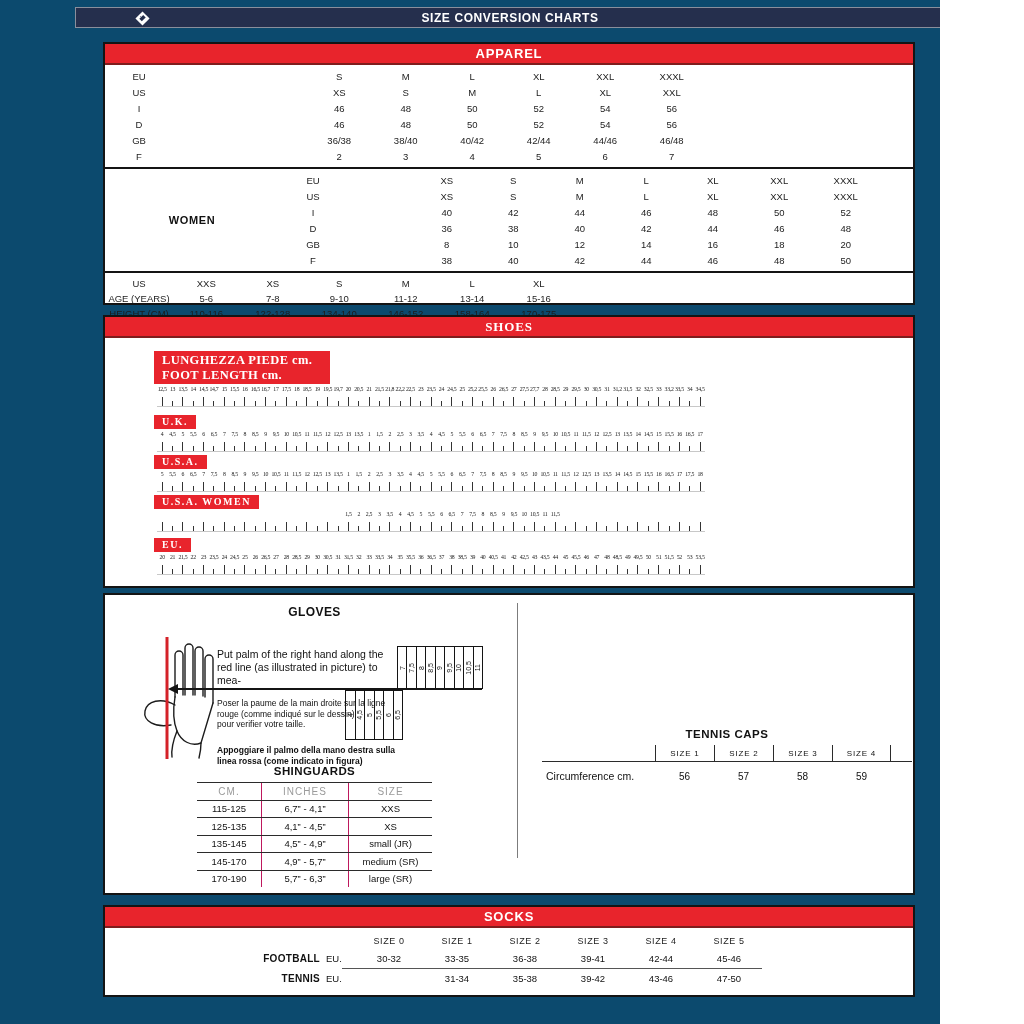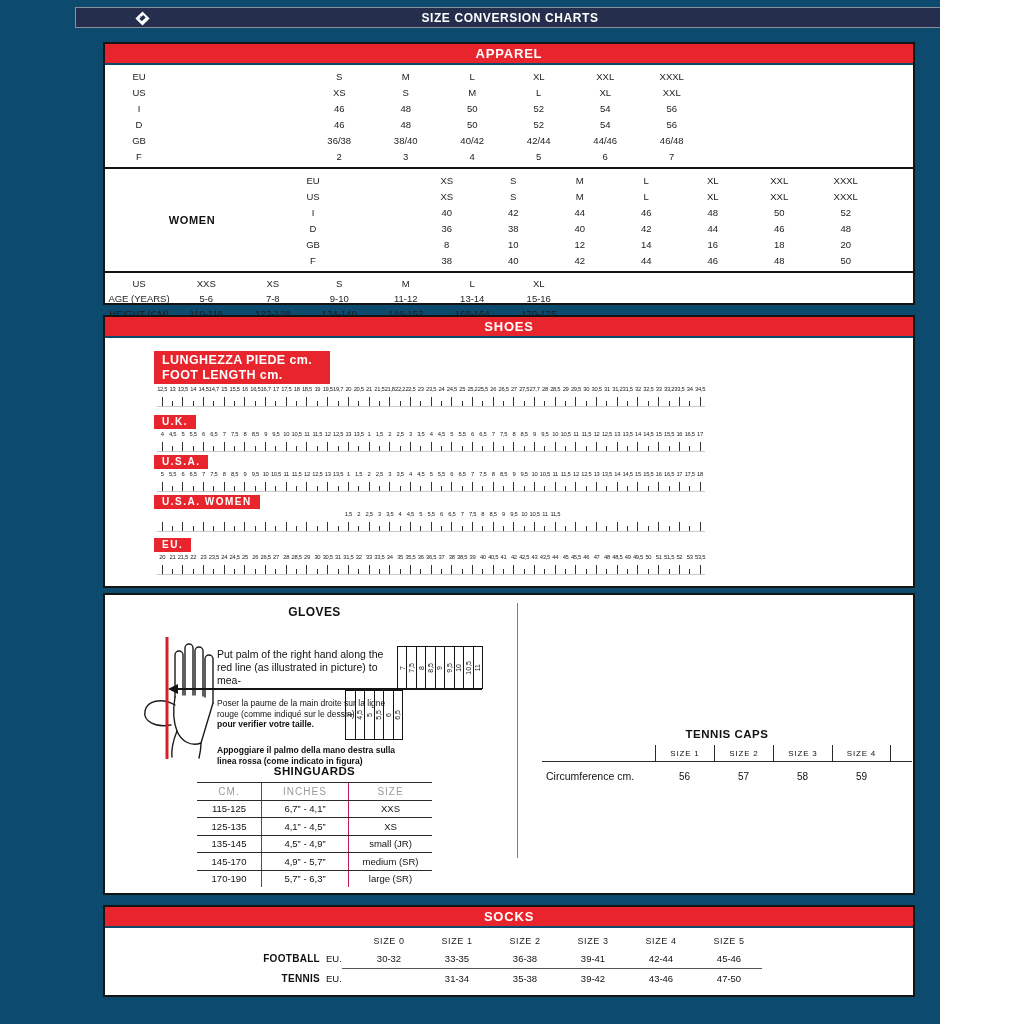--- a/index.html
+++ b/index.html
@@ -7,34 +7,34 @@
   .page { position:relative; width:940px; height:1024px; background:#0c4a6e; overflow:hidden; }
 
   
   .topbar { position:absolute; left:75px; top:7px; width:870px; height:21px; background:#252f4d;
             border:1px solid #8a8f9c; display:flex; align-items:center; justify-content:center; }
   .topbar .title { color:#fff; font-weight:bold; font-size:12px; letter-spacing:.6px; }
   .logo { position:absolute; left:58px; top:2px; width:17px; height:17px; }
 
   
   .sec { position:absolute; left:103px; width:812px; border:2px solid #141414; background:#fff; }
-  .sec-head { height:21px; background:#e8242c; border-bottom:2px solid #0c4a6e; display:flex; align-items:center; justify-content:center; }
+  .sec-head { height:21px; background:#e8242c; border-bottom:2px solid #7f1d1d; display:flex; align-items:center; justify-content:center; }
   .sec-head span { color:#fff; font-weight:bold; font-size:13px; letter-spacing:.8px; }
 
   
   #apparel { top:42px; height:263px; }
   .ap-group { display:grid; grid-template-columns:174px 1fr; padding:3px 0; }
   .ap-group + .ap-group { border-top:2px solid #141414; }
   .ap-grouplabel { display:flex; align-items:center; justify-content:center; font-weight:bold; font-size:11px; letter-spacing:.6px; }
   .ap-row { display:grid; grid-template-columns:68px repeat(8,66.5px); height:16px; align-items:center; }
   .ap-row.small { height:15px; }
   .ap-rowlabel, .ap-cell { text-align:center; font-size:9.5px; white-space:nowrap; color:#1c1c1c; }
 
   
-  #shoes { top:315px; height:273px; }
+  #shoes { top:315px; height:273px;font-family:Liberation Serif, serif; }
   .shoes-body { position:relative; height:248px; }
   .footlabel { position:absolute; left:49px; top:13px; width:176px; background:#e8242c; color:#fff;
                font-weight:bold; font-size:12.5px; line-height:14.5px; padding:2px 8px; letter-spacing:.4px; }
   .scale-label { position:absolute; left:49px; background:#e8242c; color:#fff; font-weight:bold;
                  font-size:10px; letter-spacing:1.5px; padding:1px 8px 2px 8px; }
   #lbl-uk   { top:77px; } #lbl-usa { top:117px; } #lbl-usaw { top:157px; } #lbl-eu { top:200px; }
   .scale { position:absolute; left:52px; width:548px; display:flex; }
   #scale-foot { top:48px; } #scale-uk { top:93px; } #scale-usa { top:133px; } #scale-usaw { top:173px; } #scale-eu { top:216px; }
   .scell { flex:1; display:flex; flex-direction:column; align-items:center; justify-content:space-between;
            height:21px; border-bottom:1px solid #c8c8c8; }
@@ -53,21 +53,21 @@
                          border-bottom:5px solid transparent; border-right:10px solid #141414; }
   .gruler { position:absolute; display:flex; border:1px solid #141414; background:#fff; }
   #glove-ruler-top { left:292px; top:51px; width:86px; height:43px; }
   #glove-ruler-bottom { left:240px; top:95px; width:58px; height:50px; }
   .gcell { flex:1; display:flex; }
   .gcell + .gcell { border-left:1px solid #141414; }
   .gcell span { margin:auto; writing-mode:vertical-rl; transform:rotate(180deg); font-size:7px; letter-spacing:0; }
   .gtext { position:absolute; left:112px; width:182px; }
   #gtext-en { top:53px; font-size:10.5px; line-height:13px; }
   #gtext-fr { top:103px; font-size:8.5px; line-height:10.5px; }
-  #gtext-fr .b { font-weight:bold; }
+  #gtext-fr .b { font-weight:normal; }
   #gtext-it { top:150px; font-size:8.5px; line-height:10.5px; font-weight:bold; }
 
   .sg-title { position:absolute; left:92px; top:170px; width:235px; text-align:center; font-size:11.5px; font-weight:bold; letter-spacing:.4px; }
   #shinguards-table { position:absolute; left:92px; top:187px; width:235px; }
   .sg-row { display:grid; grid-template-columns:64px 87px 84px; height:17.5px; align-items:center; border-top:1px solid #2b2b2b; }
   .sg-row > span { text-align:center; font-size:9.5px; height:100%; display:flex; align-items:center; justify-content:center; }
   .sg-row > span + span { border-left:1px solid #be185d; }
   .sg-row.head > span { color:#9a9a9a; font-size:10px; letter-spacing:1px; }
 
   .tc-title { position:absolute; left:437px; top:133px; width:370px; text-align:center; font-size:11.5px; font-weight:bold; letter-spacing:.5px; }

